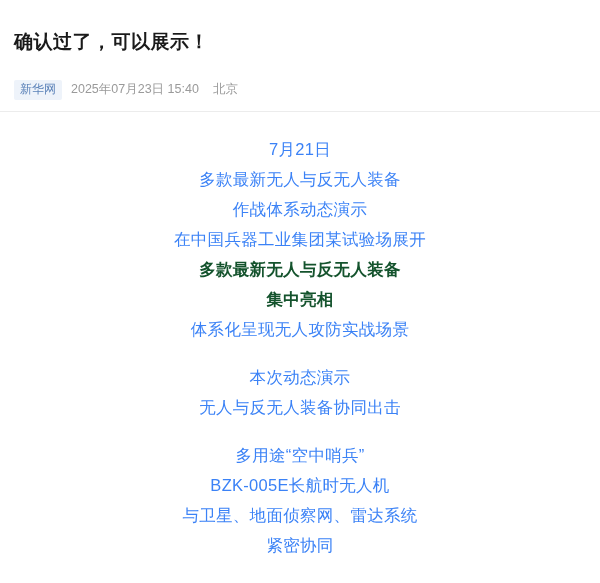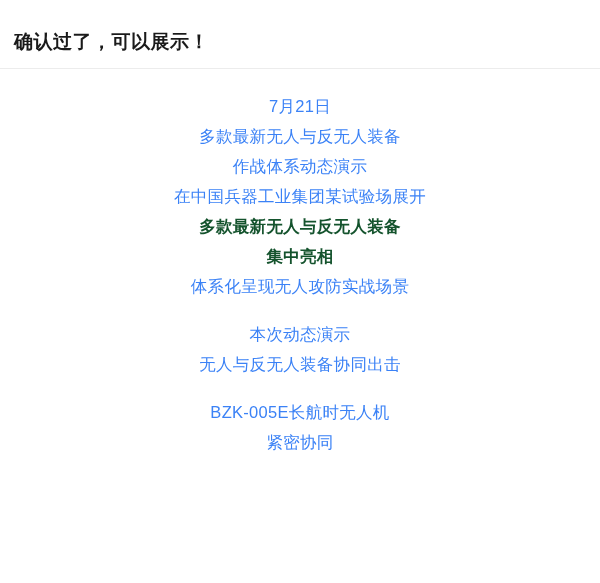--- a/index.html
+++ b/index.html
@@ -77,32 +77,39 @@
     font-size: 1px;
   }
 </style>
 </head>
 <body>
 
 <div class="article">
 
   <h1 class="headline">确认过了，可以展示！</h1>
 
+  <div class="meta">
+    <span class="source-tag">新华网</span>
+    <span class="meta-time">2025年07月23日 15:40</span>
+    <span class="meta-location">北京</span>
+  </div>
 
   <div class="divider"></div>
 
   <div class="body" id="article-body">
       <div class="line">7月21日</div>
       <div class="line">多款最新无人与反无人装备</div>
       <div class="line">作战体系动态演示</div>
       <div class="line">在中国兵器工业集团某试验场展开</div>
       <div class="line em">多款最新无人与反无人装备</div>
       <div class="line em">集中亮相</div>
       <div class="line">体系化呈现无人攻防实战场景</div>
       <div class="line spacer">&nbsp;</div>
       <div class="line">本次动态演示</div>
       <div class="line">无人与反无人装备协同出击</div>
       <div class="line spacer">&nbsp;</div>
+      <div class="line">多用途“空中哨兵”</div>
       <div class="line">BZK-005E长航时无人机</div>
+      <div class="line">与卫星、地面侦察网、雷达系统</div>
       <div class="line">紧密协同</div>
     </div>
 
 </div>
 
 </body></html>

